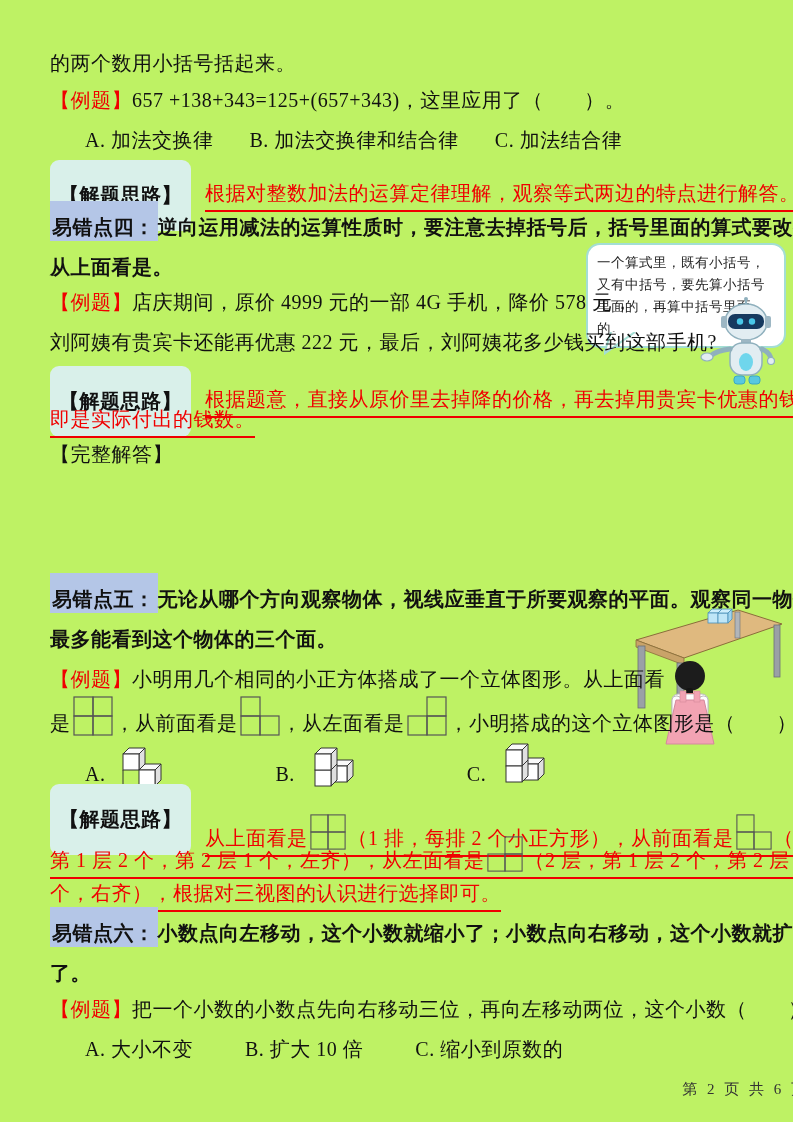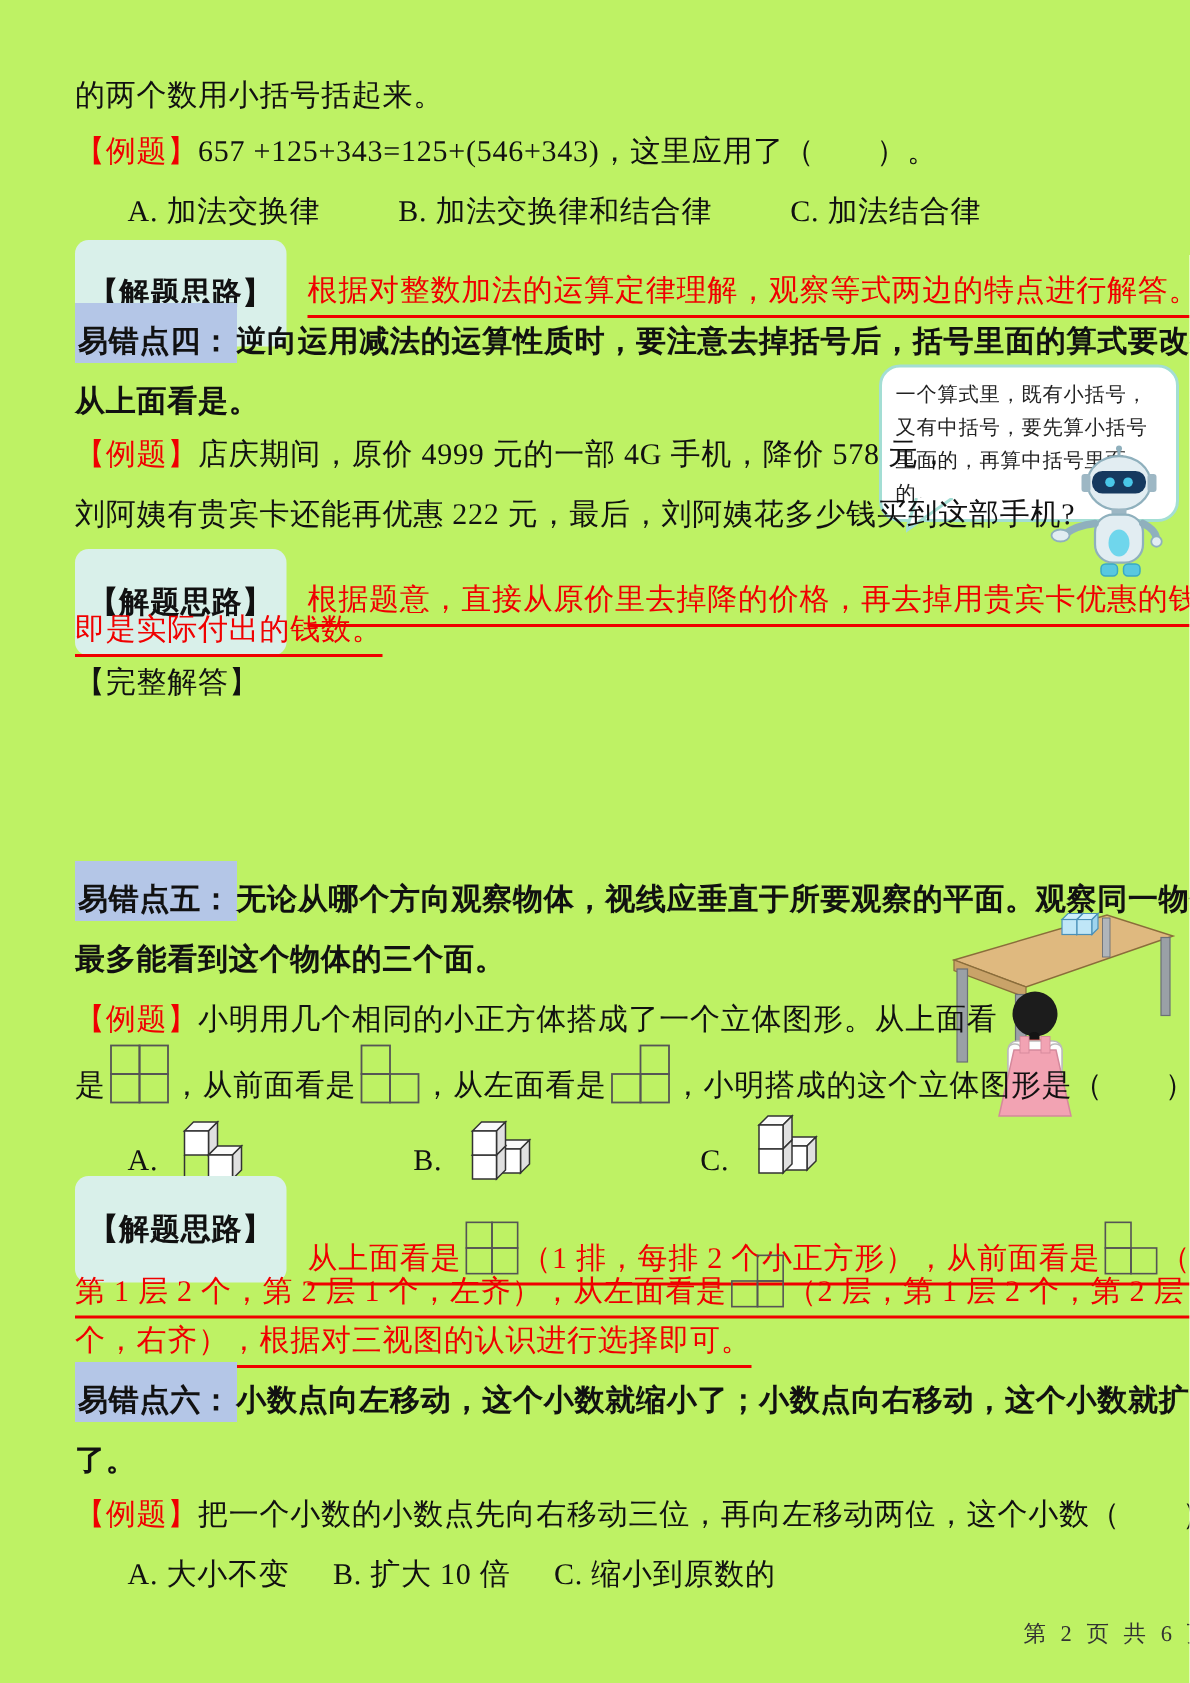--- a/index.html
+++ b/index.html
@@ -35,23 +35,23 @@
   .cube-side{fill:#e0e0e0;stroke:#333;stroke-width:1;}
 </style>
 </head>
 <body>
 
 <div class="page">
 
   <div class="line" style="top:50px">的两个数用小括号括起来。</div>
 
   <div class="line" style="top:87px">
-    <span class="red">【例题】</span><span>657 +125+343=125+(546+343)，这里应用了（　　）。</span>
-  </div>
-  <div class="line opts" style="top:127px;left:85px;gap:52px">
+    <span class="red">【例题】</span><span>657 +138+343=125+(657+343)，这里应用了（　　）。</span>
+  </div>
+  <div class="line opts" style="top:127px;left:85px;gap:36px">
     <span>A. 加法交换律</span>
     <span>B. 加法交换律和结合律</span>
     <span>C. 加法结合律</span>
   </div>
   <div class="line solrow" style="top:160px">
     <span class="sol-label">【解题思路】</span>
     <span class="ul">根据对整数加法的运算定律理解，观察等式两边的特点进行解答。</span>
   </div>
 
   <div class="line bold" style="top:214px">
@@ -250,20 +250,20 @@
   </div>
 
   <div class="line bold" style="top:920px">
     <span class="hl-blue">易错点六：</span><span>小数点向左移动，这个小数就缩小了；小数点向右移动，这个小数就扩大</span>
   </div>
   <div class="line bold" style="top:960px">了。</div>
 
   <div class="line" style="top:996px">
     <span class="red">【例题】</span><span>把一个小数的小数点先向右移动三位，再向左移动两位，这个小数（　　）。</span>
   </div>
-  <div class="line opts" style="top:1036px;left:85px;gap:29px">
+  <div class="line opts" style="top:1036px;left:85px;gap:52px">
     <span>A. 大小不变</span>
     <span>B. 扩大 10 倍</span>
     <span>C. 缩小到原数的</span>
   </div>
 
   <div class="footer">第 2 页 共 6 页</div>
 </div>
 
 </body></html>

